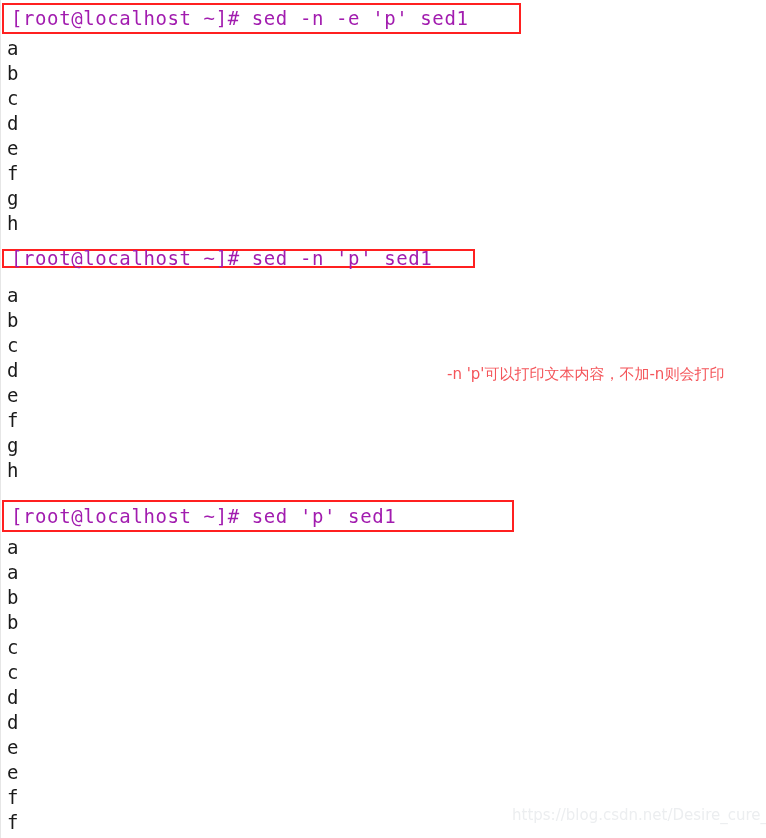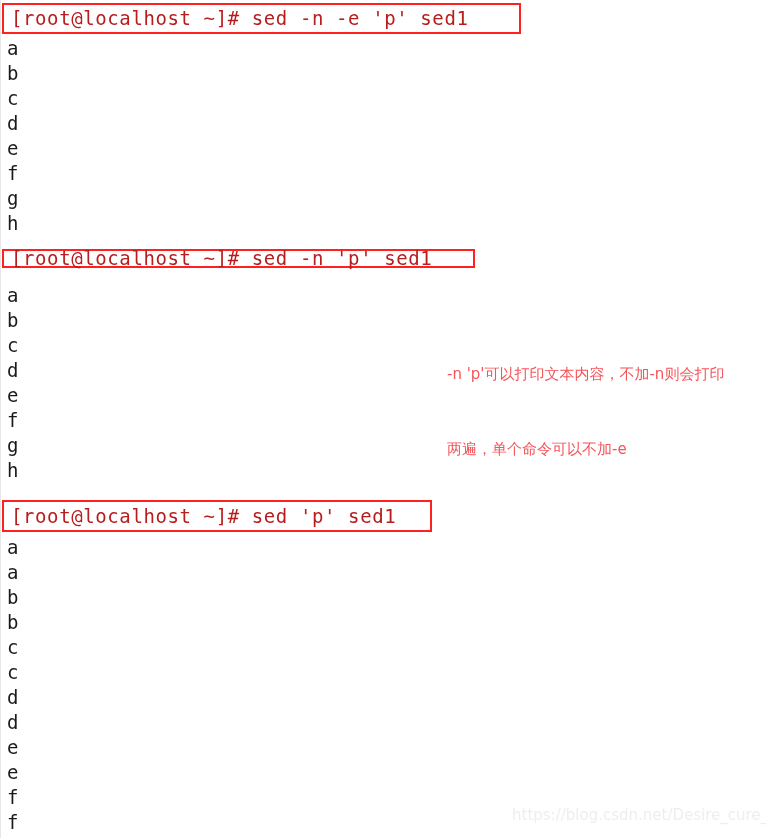--- a/index.html
+++ b/index.html
@@ -32,21 +32,21 @@
     background: #ffffff;
     display: flex;
     align-items: center;
     padding-left: 7px;
   }
   .cmd-text {
     font-family: "DejaVu Sans Mono", "Liberation Mono", monospace;
     font-size: 19px;
     line-height: 19px;
     letter-spacing: 0.6px;
-    color: #b91c1c;
+    color: #a21caf;
     white-space: pre;
   }
   
   .out-block {
     position: absolute;
     left: 7px;
   }
   .out-line {
     font-family: "DejaVu Sans Mono", "Liberation Mono", monospace;
     font-size: 19px;
@@ -106,37 +106,36 @@
     <div class="out-block" style="top: 283px;">
       <div class="out-line">a</div>
       <div class="out-line">b</div>
       <div class="out-line">c</div>
       <div class="out-line">d</div>
       <div class="out-line">e</div>
       <div class="out-line">f</div>
       <div class="out-line">g</div>
       <div class="out-line">h</div>
     </div>
-    <div class="cmd-box" style="left: 2px; top: 500px; width: 430px; height: 32px;">
+    <div class="cmd-box" style="left: 2px; top: 500px; width: 512px; height: 32px;">
       <span class="cmd-text">[root@localhost ~]# sed 'p' sed1</span>
     </div>
     <div class="out-block" style="top: 535px;">
       <div class="out-line">a</div>
       <div class="out-line">a</div>
       <div class="out-line">b</div>
       <div class="out-line">b</div>
       <div class="out-line">c</div>
       <div class="out-line">c</div>
       <div class="out-line">d</div>
       <div class="out-line">d</div>
       <div class="out-line">e</div>
       <div class="out-line">e</div>
       <div class="out-line">f</div>
       <div class="out-line">f</div>
     </div>
   </div>
 
 <div id="annotation">
   <div>-n 'p'可以打印文本内容，不加-n则会打印</div>
-  <div>两遍，单个命令可以不加-e</div>
 </div>
 
 <div id="watermark">https://blog.csdn.net/Desire_cure_</div>
 
 </body></html>

